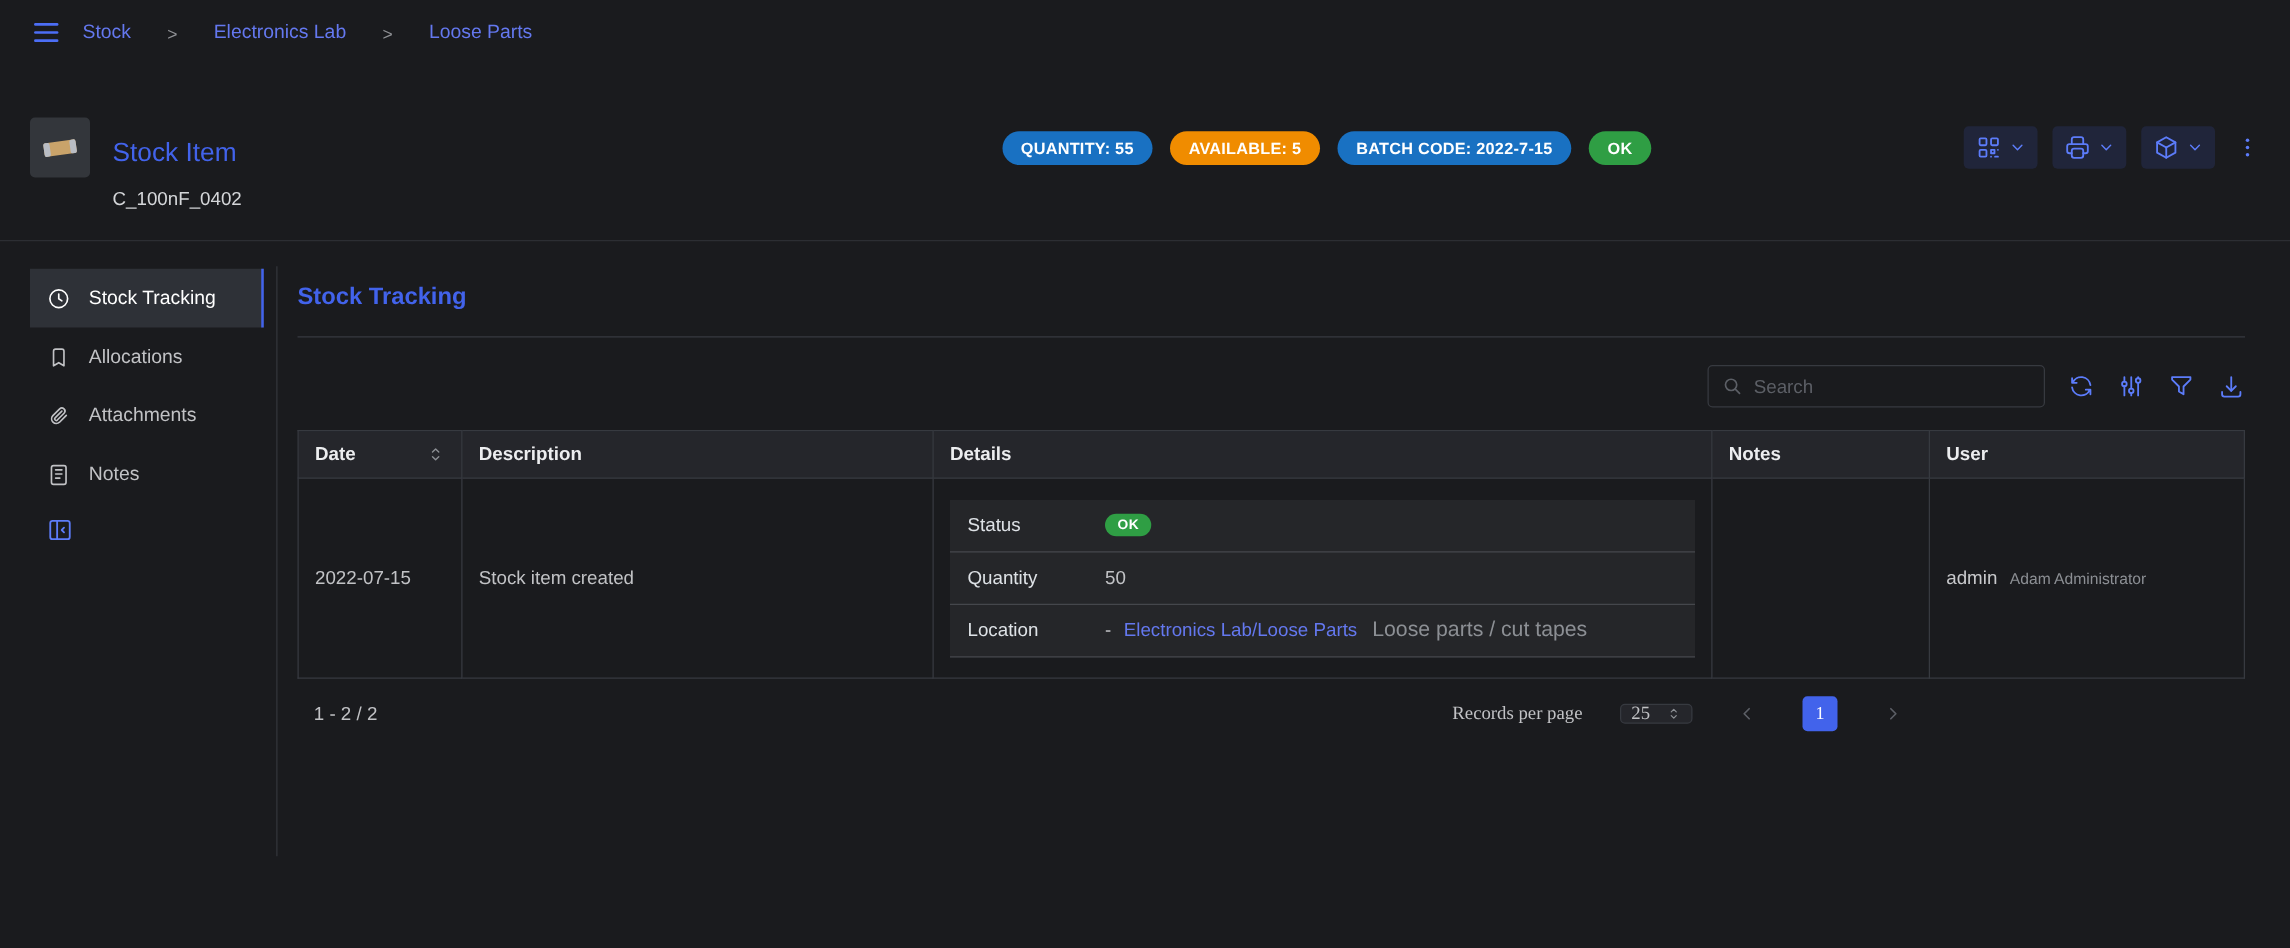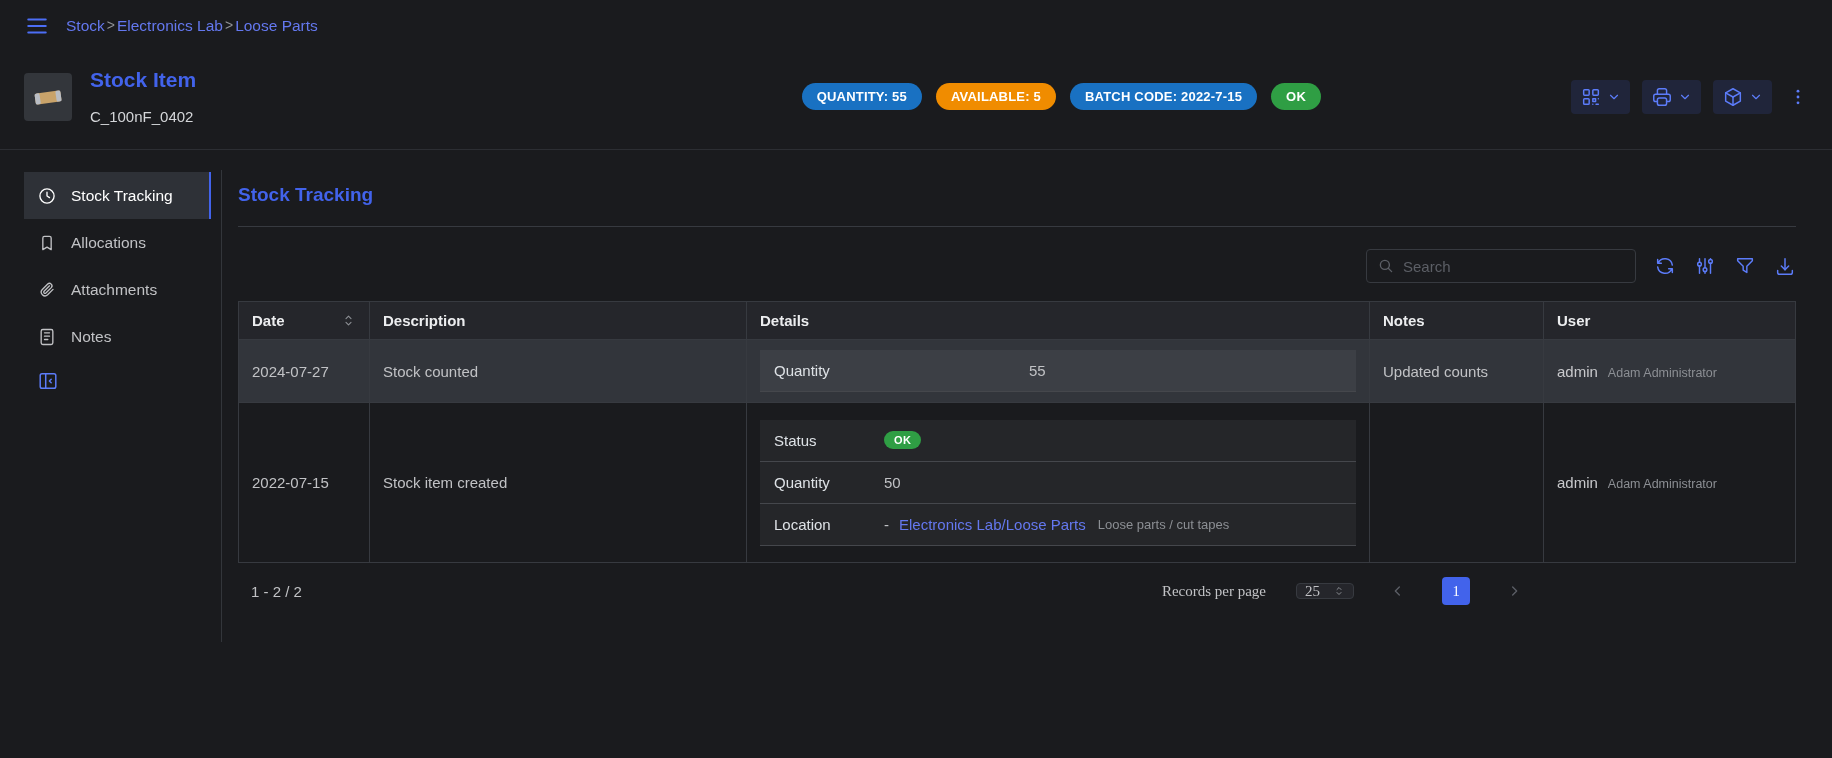--- a/index.html
+++ b/index.html
@@ -9,28 +9,28 @@
     font-family:"Liberation Sans", sans-serif; font-size:15px;
     overflow:hidden;
   }
   a { text-decoration:none; cursor:pointer; color:#6478ef; }
   button { background:none; border:none; cursor:pointer; font-family:inherit; color:inherit; font-size:inherit; }
   svg { display:block; }
 
   
   .topbar { height:52px; display:flex; align-items:center; padding:0 24px; gap:16px; }
   .hamburger { color:#4c6ef5; display:flex; cursor:pointer; }
-  .breadcrumb { display:flex; align-items:flex-start; gap:2px; font-size:15.5px; }
+  .breadcrumb { display:flex; align-items:flex-end; gap:29px; font-size:15.5px; }
   .breadcrumb .sep { color:#909296; font-size:14px; }
 
   
   .page-header { display:flex; align-items:center; padding:16px 24px 24px 24px; border-bottom:1px solid #2c2e33; }
   .thumb { width:48px; height:48px; background:#33363b; border-radius:4px; display:flex; align-items:center; justify-content:center; cursor:pointer; }
   .title-block { margin-left:18px; }
-  .title-block h1 { color:#4263eb; font-size:21px; font-weight:bold; }
+  .title-block h1 { color:#4263eb; font-size:21px; font-weight:normal;margin-top:43px; }
   .subtitle { color:#d4d6d9; margin-top:16px; font-size:15px; }
   .badges { margin-left:auto; display:flex; align-items:center; gap:14px; margin-right:250px; }
   .badge { color:#fff; font-weight:bold; font-size:13px; padding:6px 15px; border-radius:15px; letter-spacing:.2px; white-space:nowrap; }
   .actions { display:flex; align-items:center; gap:12px; }
   .action-btn { display:flex; align-items:center; gap:5px; background:rgba(76,110,245,.13); border-radius:4px; padding:6px 9px; color:#5c7cfa; }
   .dots-btn { color:#5c7cfa; margin-left:4px; display:flex; }
 
   
   .content { display:flex; padding-top:20px; }
   .sidebar { flex:0 0 222px; border-right:1px solid #33363b; padding:2px 10px 0 24px; height:472px; }
@@ -58,21 +58,21 @@
   tr.row-1 { background:#32353b; }
   tr.row-1 td { height:60px; }
   tr.row-2 td { height:160px; }
   td.details-cell { padding:10px 13px; }
   .detail-row { display:flex; align-items:center; height:42px; background:rgba(255,255,255,.05); border-bottom:1px solid #45474c; padding:0 14px; }
   .detail-key { width:110px; color:#dee2e6; flex:0 0 110px; }
   .detail-value { color:#c1c2c5; }
   .detail-value.offset { margin-left:145px; }
   .ok-badge { background:#2f9e44; color:#fff; font-size:11px; font-weight:bold; padding:3px 10px; border-radius:10px; letter-spacing:.4px; }
   .loc-dash { color:#c1c2c5; margin-right:10px; }
-  .loc-desc { color:#8c8f94; font-size:13px; margin-left:12px;text-align:right; }
+  .loc-desc { color:#8c8f94; font-size:17px; margin-left:12px;text-align:right; }
   .user-cell { display:flex; align-items:baseline; gap:10px; }
   .user-name { color:#c8c9cc; }
   .user-full { color:#8c8f94; font-size:12.5px; }
 
   
   .table-footer { display:flex; align-items:center; padding:14px 13px; }
   .footer-right { margin-left:auto; display:flex; align-items:center; gap:30px; margin-right:255px;font-family:Liberation Serif, serif; }
   .range-label { color:#c1c2c5; }
   .rpp-label { color:#c1c2c5; }
   .page-size { display:flex; align-items:center; justify-content:space-between; width:58px; height:16px; background:#25262b; border:1px solid #373a40; border-radius:4px; padding:0 8px; cursor:pointer; }
@@ -307,37 +307,20 @@
             </div>
           </th>
           <th><span>Description</span></th>
           <th><span>Details</span></th>
           <th><span>Notes</span></th>
           <th><span>User</span></th>
         </tr>
       </thead>
       <tbody>
 
-        <tr class="row-1">
-          <td>2024-07-27</td>
-          <td>Stock counted</td>
-          <td class="details-cell">
-            <div class="detail-row">
-              <span class="detail-key">Quantity</span>
-              <span class="detail-value offset">55</span>
-            </div>
-          </td>
-          <td>Updated counts</td>
-          <td>
-            <div class="user-cell">
-              <span class="user-name">admin</span>
-              <span class="user-full">Adam Administrator</span>
-            </div>
-          </td>
-        </tr>
 
         <tr class="row-2">
           <td>2022-07-15</td>
           <td>Stock item created</td>
           <td class="details-cell">
             <div class="detail-row">
               <span class="detail-key">Status</span>
               <span class="ok-badge">OK</span>
             </div>
             <div class="detail-row">

